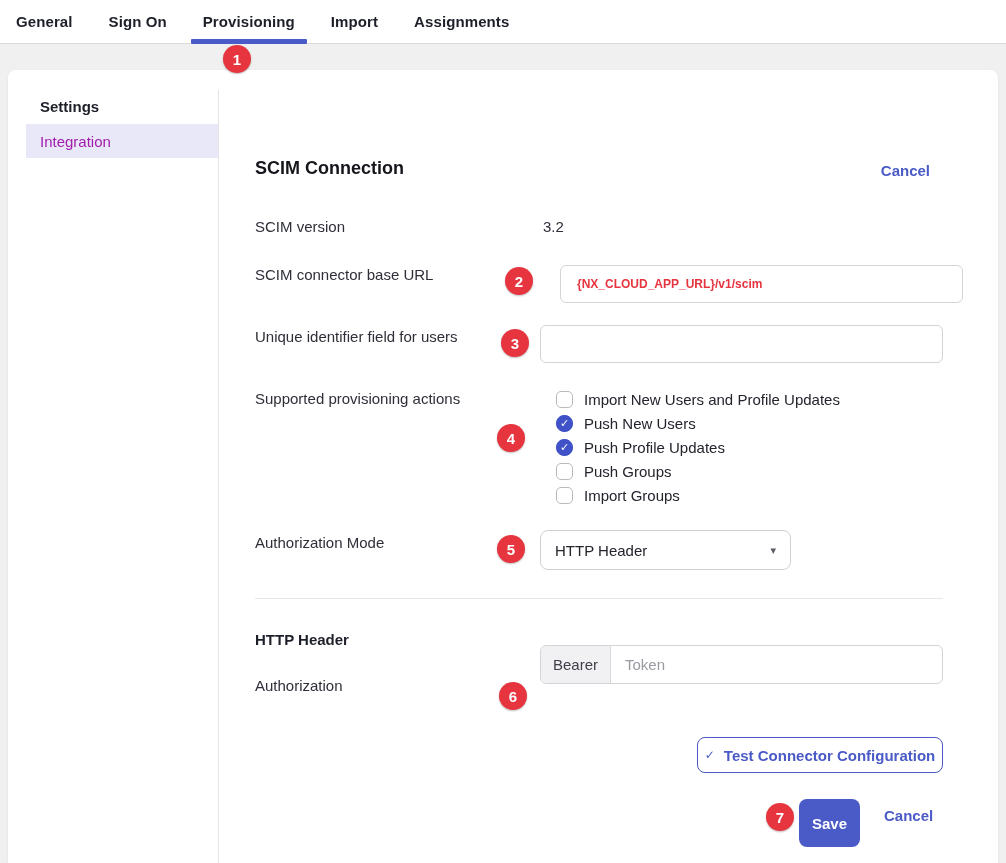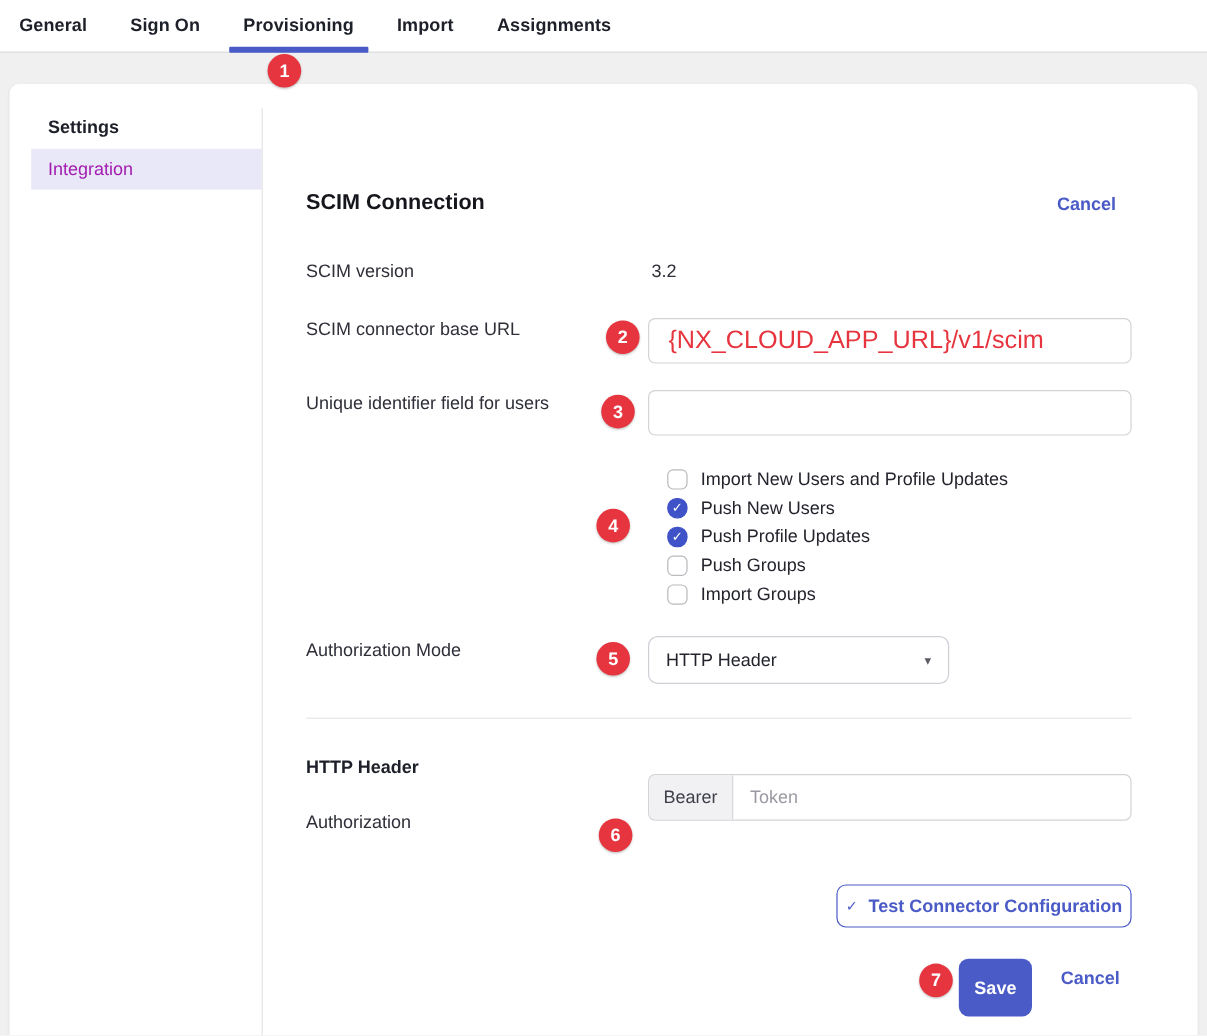--- a/index.html
+++ b/index.html
@@ -64,21 +64,21 @@
   .abs { position:absolute; }
   .label { font-size:15px; color:#2e2f38; line-height:20px; }
   .page-title { font-size:18px; font-weight:700; color:#15161c; }
   .link { color:#4a5ac6; font-weight:700; font-size:15px; text-decoration:none; cursor:pointer; }
 
   .text-input {
     position:absolute; height:38px; border:1px solid #d3d3d8; border-radius:6px;
     background:#fff; font-family:inherit; font-size:15px; color:#23242c;
     padding:0 16px; outline:none; width:403px;
   }
-  .text-input.url-value { color:#e6353f; font-weight:400; font-size:21px; }
+  .text-input.url-value { color:#e6353f; font-weight:700; font-size:12px;margin-left:20px; }
 
   
   .check-list { position:absolute; left:285px; top:317px; }
   .check-row { display:flex; align-items:center; height:24px; cursor:pointer;padding-left:16px; }
   .checkbox {
     width:17px; height:17px; border:1.5px solid #b9b9be; border-radius:5px;
     margin-right:11px; background:#fff; flex:0 0 auto;
     display:flex; align-items:center; justify-content:center;
   }
   .checkbox.checked { background:#3f52c7; border-color:#3f52c7; border-radius:8px; }
@@ -159,20 +159,21 @@
 
     <div class="abs label" style="left:0; top:147px;">SCIM version</div>
     <div class="abs label" style="left:288px; top:147px;">3.2</div>
 
     <div class="abs label" style="left:0; top:195px;">SCIM connector base URL</div>
     <input class="text-input url-value" style="left: 285px; top: 195px;" value="{NX_CLOUD_APP_URL}/v1/scim">
 
     <div class="abs label" style="left:0; top:257px;">Unique identifier field for users</div>
     <input class="text-input" style="left: 285px; top: 255px;">
 
+    <div class="abs label" style="left:0; top:319px;">Supported provisioning actions</div>
     <div class="check-list">
       <div class="check-row">
         <span class="checkbox"></span>
         <span class="check-label">Import New Users and Profile Updates</span>
       </div>
       <div class="check-row">
         <span class="checkbox checked"></span>
         <span class="check-label">Push New Users</span>
       </div>
       <div class="check-row">

